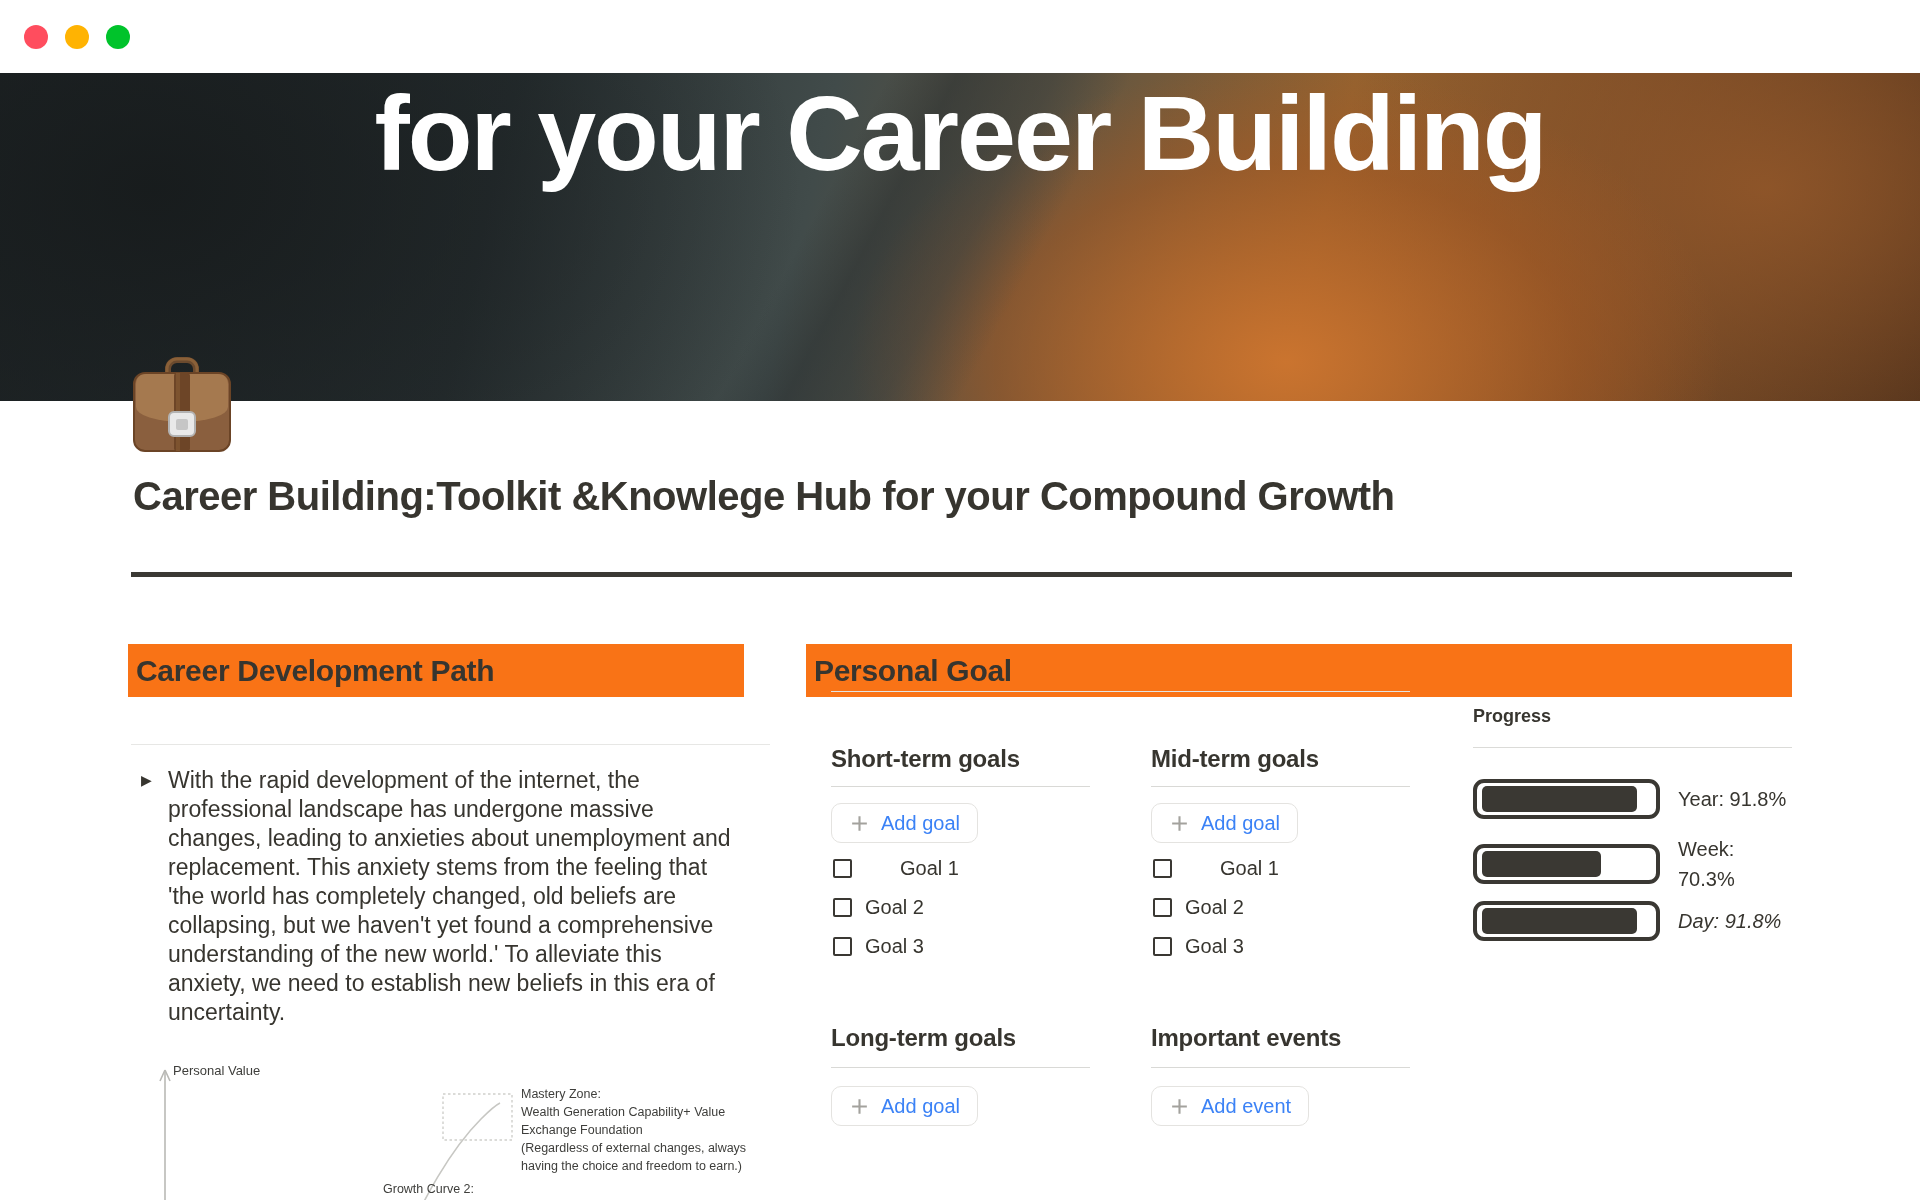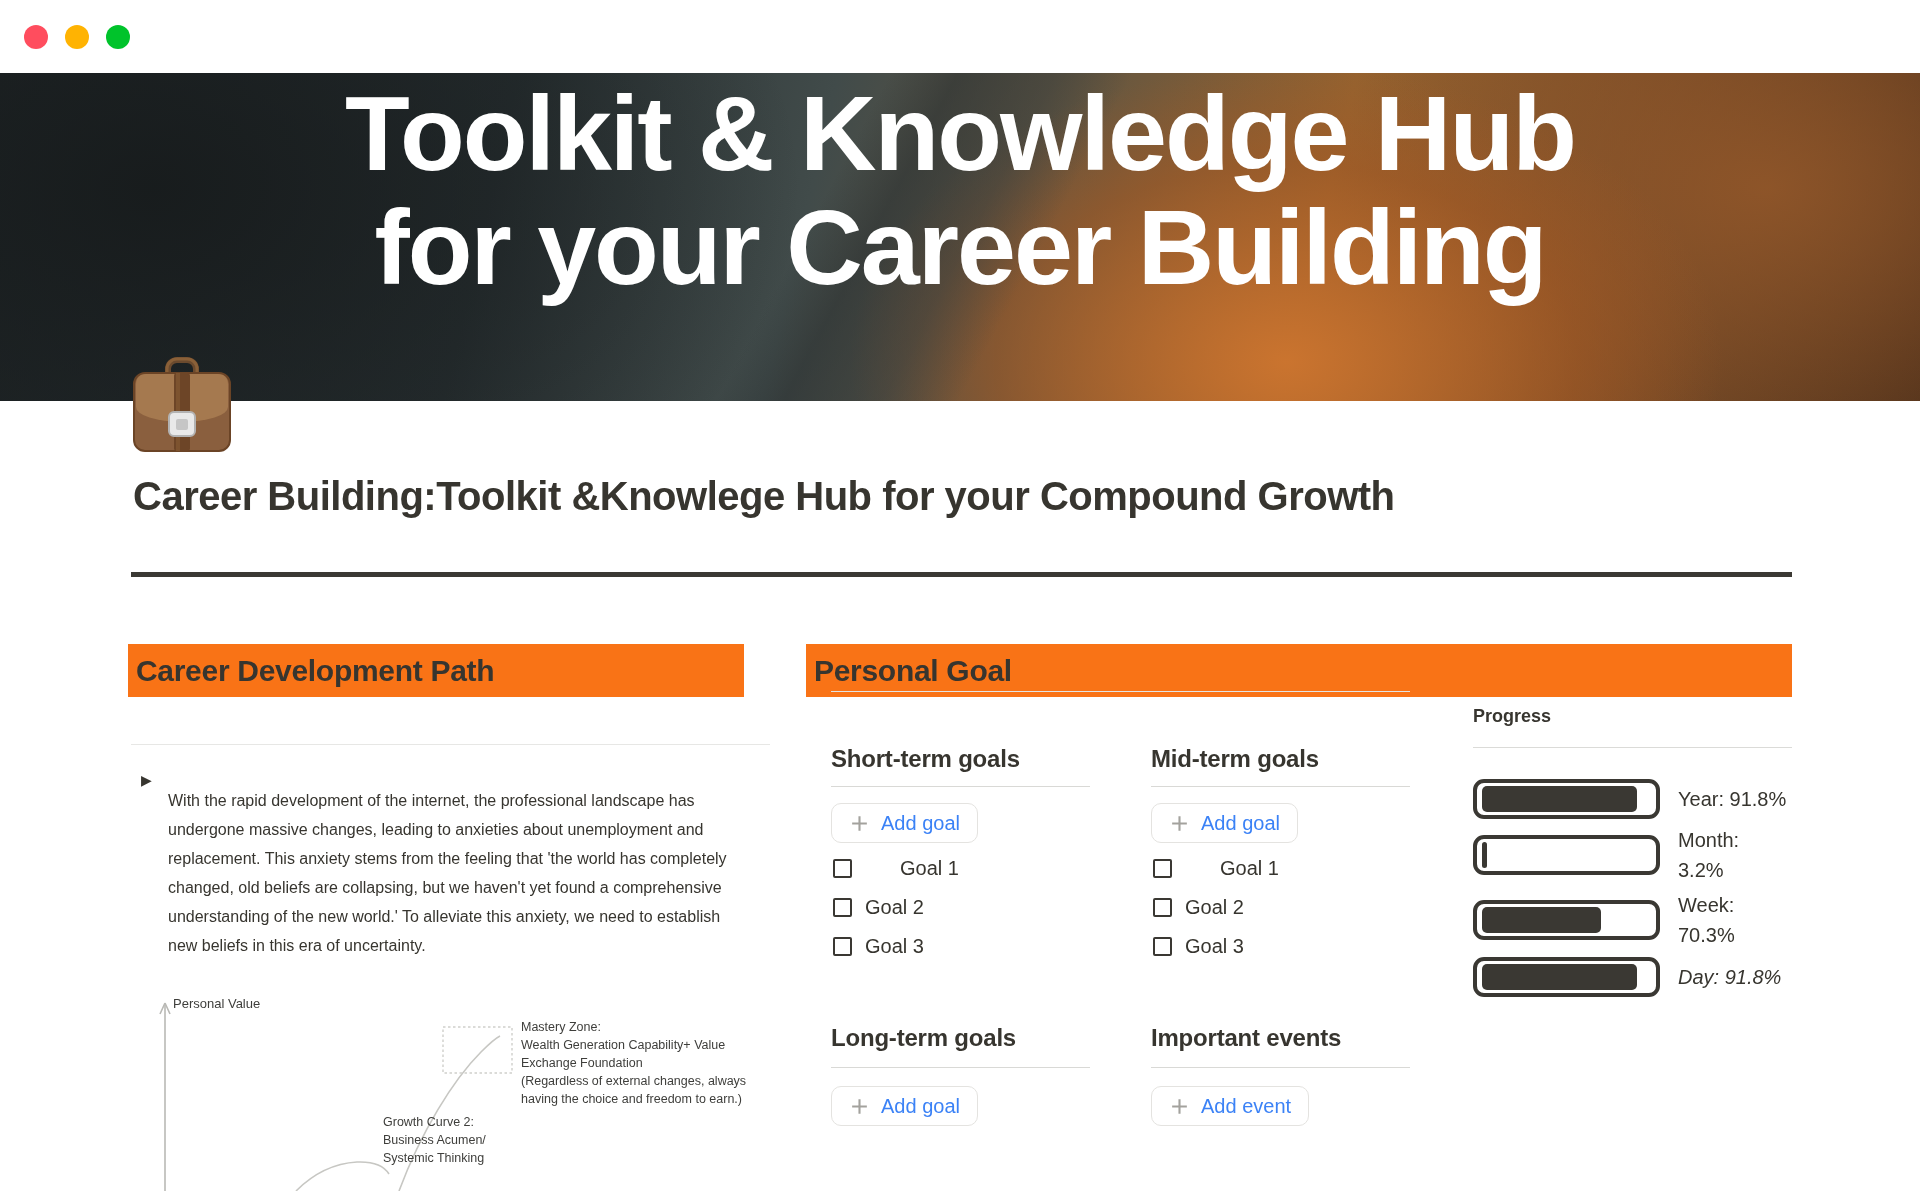--- a/index.html
+++ b/index.html
@@ -38,21 +38,21 @@
   .thick-divider { margin-top:53px; height:5px; background:#3b3934; }
   .columns { display:flex; margin-top:67px; }
   .band { height:53px; background:#f97316; display:flex; align-items:center; padding-left:8px;
     font-size:30px; font-weight:700; letter-spacing:-0.3px; }
   
   .col-left { width:613px; margin-right:62px; flex:none; }
   .col-left .band { margin-left:-3px; }
   .divider-l { margin-top:47px; height:1px; background:#e7e7e5; width:639px; }
   .toggle { display:flex; margin-top:21px; }
   .toggle-arrow { width:37px; flex:none; font-size:14px; line-height:29px; padding-left:10px; color:#37352f; cursor:pointer; }
-  .toggle p { width:576px; font-size:16px; line-height:29px;margin-top:20px; }
+  .toggle p { width:576px; font-size:23px; line-height:29px; }
   .sketch { margin-top:32px; display:block; }
   .sk-text { font-size:13px; fill:#3e3e3b; }
   .sk-small { font-size:12.5px; fill:#3e3e3b; }
   
   .col-right { position:relative; flex:1; height:503px; }
   .span-divider { position:absolute; left:25px; top:47px; width:579px; height:1px; background:#e3e2e0; }
   .goal-col { position:absolute; top:0; width:259px; }
   .goal-col.a { left:25px; } .goal-col.b { left:345px; }
   .goal-col h3 { margin-top:99px; font-size:24px; line-height:32px; font-weight:700; letter-spacing:-0.2px; }
   .goal-col h3.second { margin-top:63px; }
@@ -82,21 +82,20 @@
 <div class="app">
 
   <div class="titlebar">
     <div class="dot red"></div>
     <div class="dot yellow"></div>
     <div class="dot green"></div>
   </div>
 
   <div class="cover">
     <div class="cover-title">
-      <div>Toolkit &amp; Knowledge Hub</div>
       <div>for your Career Building</div>
     </div>
   </div>
 
   <svg class="page-icon" viewBox="0 0 100 96">
     <rect x="36" y="3" width="28" height="22" rx="9" fill="none" stroke="#6b4a2e" stroke-width="6"></rect>
     <rect x="35" y="2" width="30" height="24" rx="10" fill="none" stroke="#8a6038" stroke-width="3"></rect>
     <rect x="2" y="16" width="96" height="78" rx="11" fill="#8a5f3e" stroke="#6b4426" stroke-width="2"></rect>
     <path d="M4 50 a46 15 0 0 0 92 0 v-23 c0-6 -4 -10 -10 -10 h-72 c-6 0 -10 4 -10 10 z" fill="#a5794f"></path>
     <rect x="42" y="16" width="16" height="78" rx="3" fill="#6d4527"></rect>
@@ -218,29 +217,20 @@
           <div class="p-row r1">
             <div class="pbar">
               <div class="pfill" style="width: 91.8%;"></div>
             </div>
             <div class="p-label">
               <div>Year: 91.8%</div>
               <div></div>
             </div>
           </div>
 
-          <div class="p-row">
-            <div class="pbar">
-              <div class="pfill" style="width: 3.2%;"></div>
-            </div>
-            <div class="p-label">
-              <div>Month:</div>
-              <div>3.2%</div>
-            </div>
-          </div>
 
           <div class="p-row r3">
             <div class="pbar">
               <div class="pfill" style="width: 70.3%;"></div>
             </div>
             <div class="p-label">
               <div>Week:</div>
               <div>70.3%</div>
             </div>
           </div>

